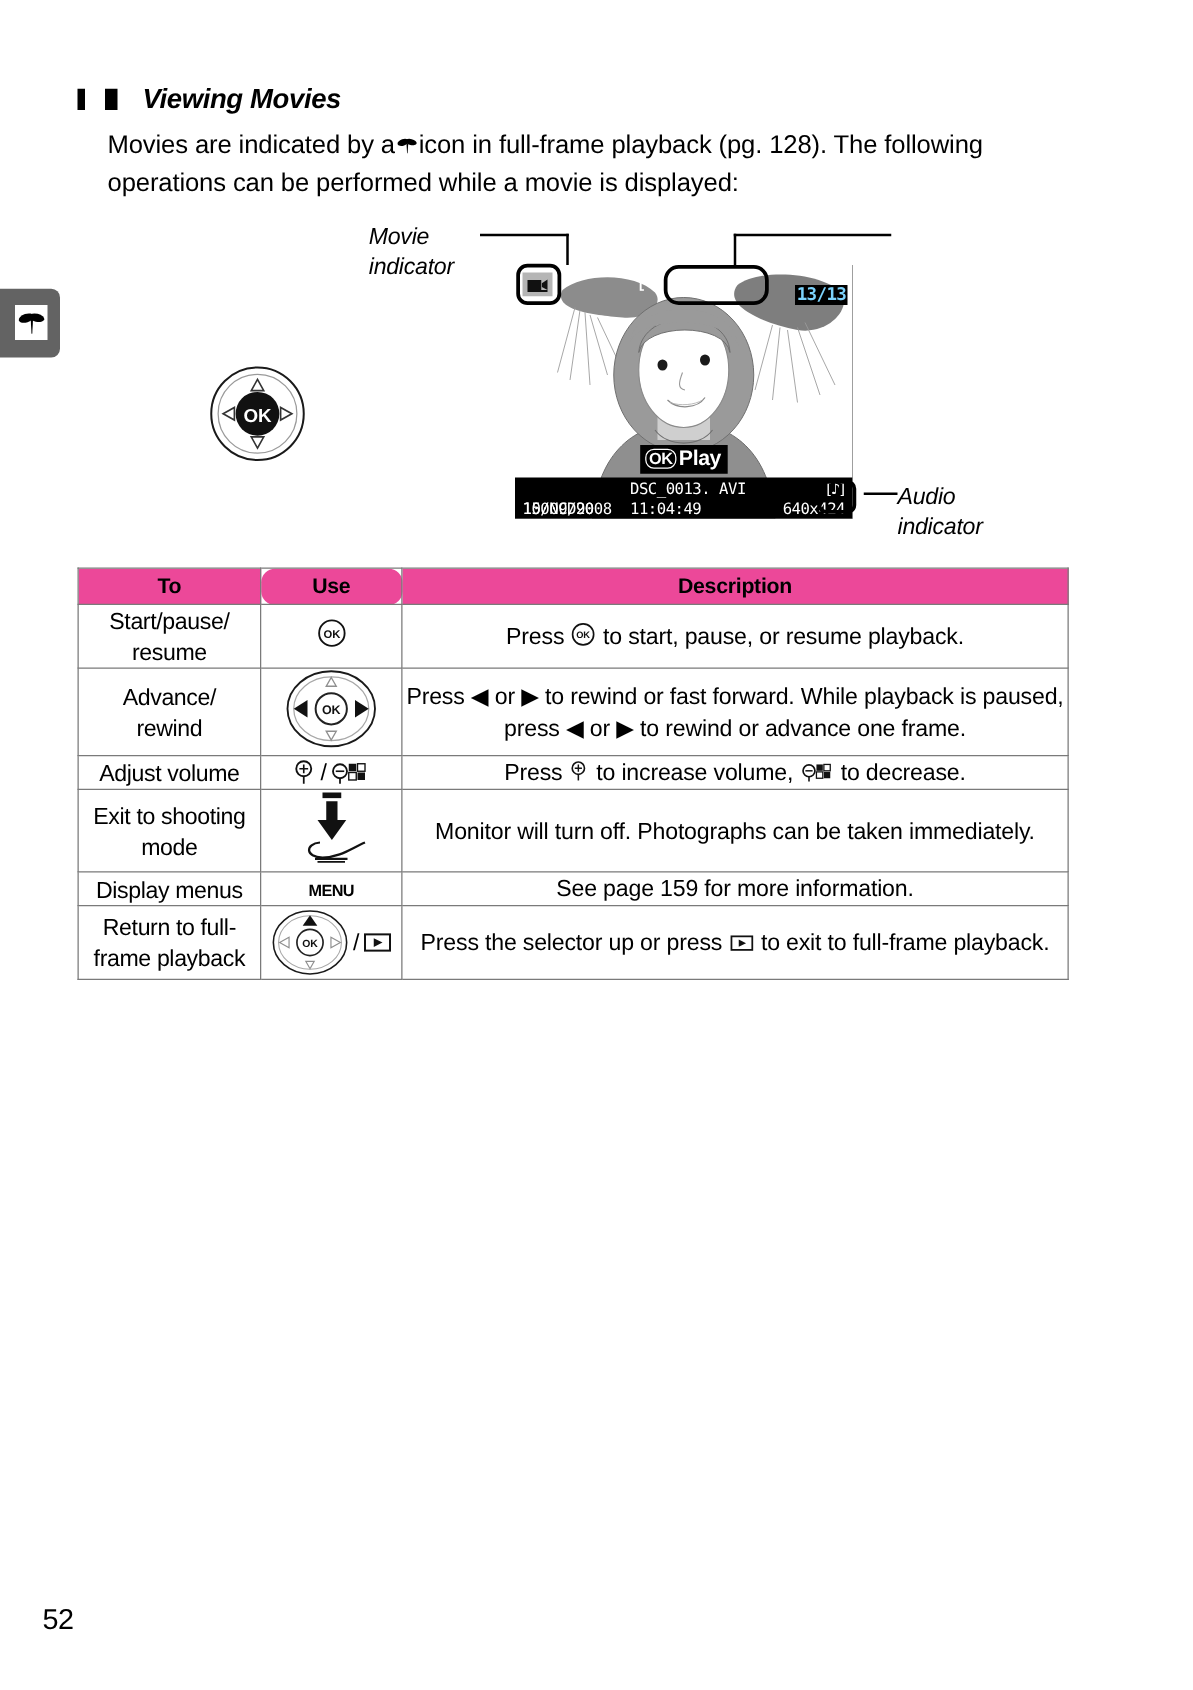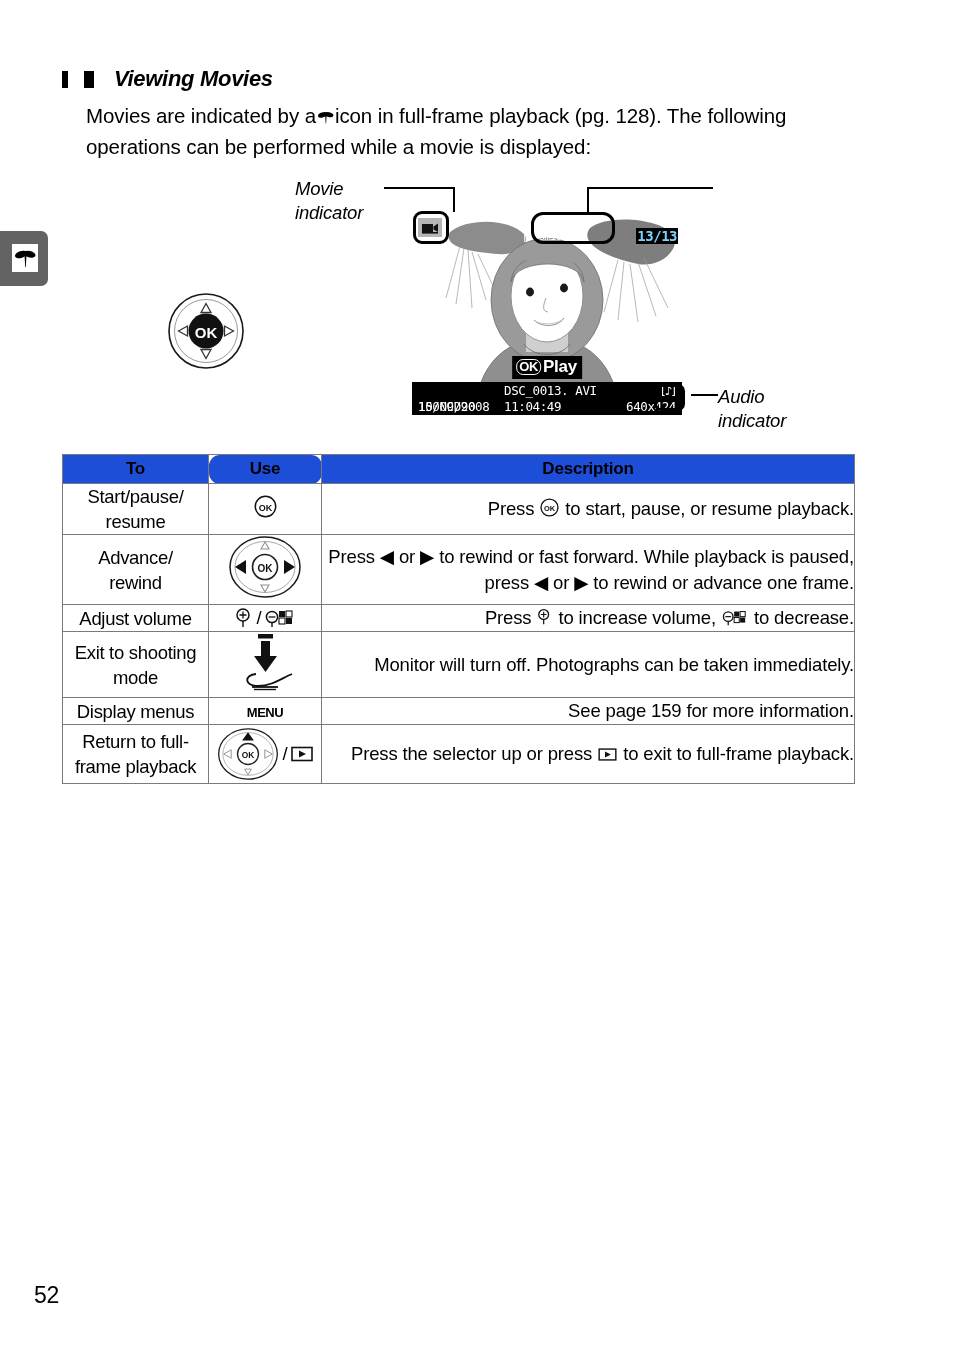--- a/index.html
+++ b/index.html
@@ -119,24 +119,24 @@
     font-weight: bold;
     letter-spacing: -0.5px;
     background: #000;
     padding: 0 1px;
     z-index: 6;
   }
   .osd-time {
     position: absolute;
     left: 50%;
     transform: translateX(-50%);
-    top: 18px;
+    top: 3px;
     color: #fff;
     font-family: "DejaVu Sans Mono", monospace;
-    font-size: 11px;
+    font-size: 16px;
     letter-spacing: -1px;
     z-index: 6;
     white-space: nowrap;
   }
   .osd-play {
     position: absolute;
     left: 50%;
     transform: translateX(-50%);
     bottom: 36px;
     background: #000;
@@ -217,41 +217,41 @@
     width: 793px;
     border-collapse: collapse;
     font-size: 18.5px;
   }
   table.spec td, table.spec th {
     border: 1px solid #7a7a7a;
     padding: 0;
     vertical-align: middle;
   }
   table.spec thead th {
-    background: #1d4ed8;
+    background: #ec4899;
     font-size: 17px;
     font-weight: bold;
     height: 28px;
     letter-spacing: -0.2px;
   }
   .col-to   { width: 145px; }
   .col-use  { width: 112px; border-radius: 11px; }
 
   td.c-to {
     text-align: center;
     line-height: 25px;
     padding: 5px 6px;
     letter-spacing: -0.3px;
   }
   td.c-use {
     text-align: center;
     padding: 5px 2px;
   }
   td.c-desc {
-    text-align: right;
+    text-align: center;
     padding: 6px 0 6px 9px;
     line-height: 26px;
     letter-spacing: -0.15px;
   }
   .menu-word {
     font-family: "Liberation Sans", sans-serif;
     font-weight: bold;
     font-size: 13px;
     letter-spacing: -0.5px;
   }

